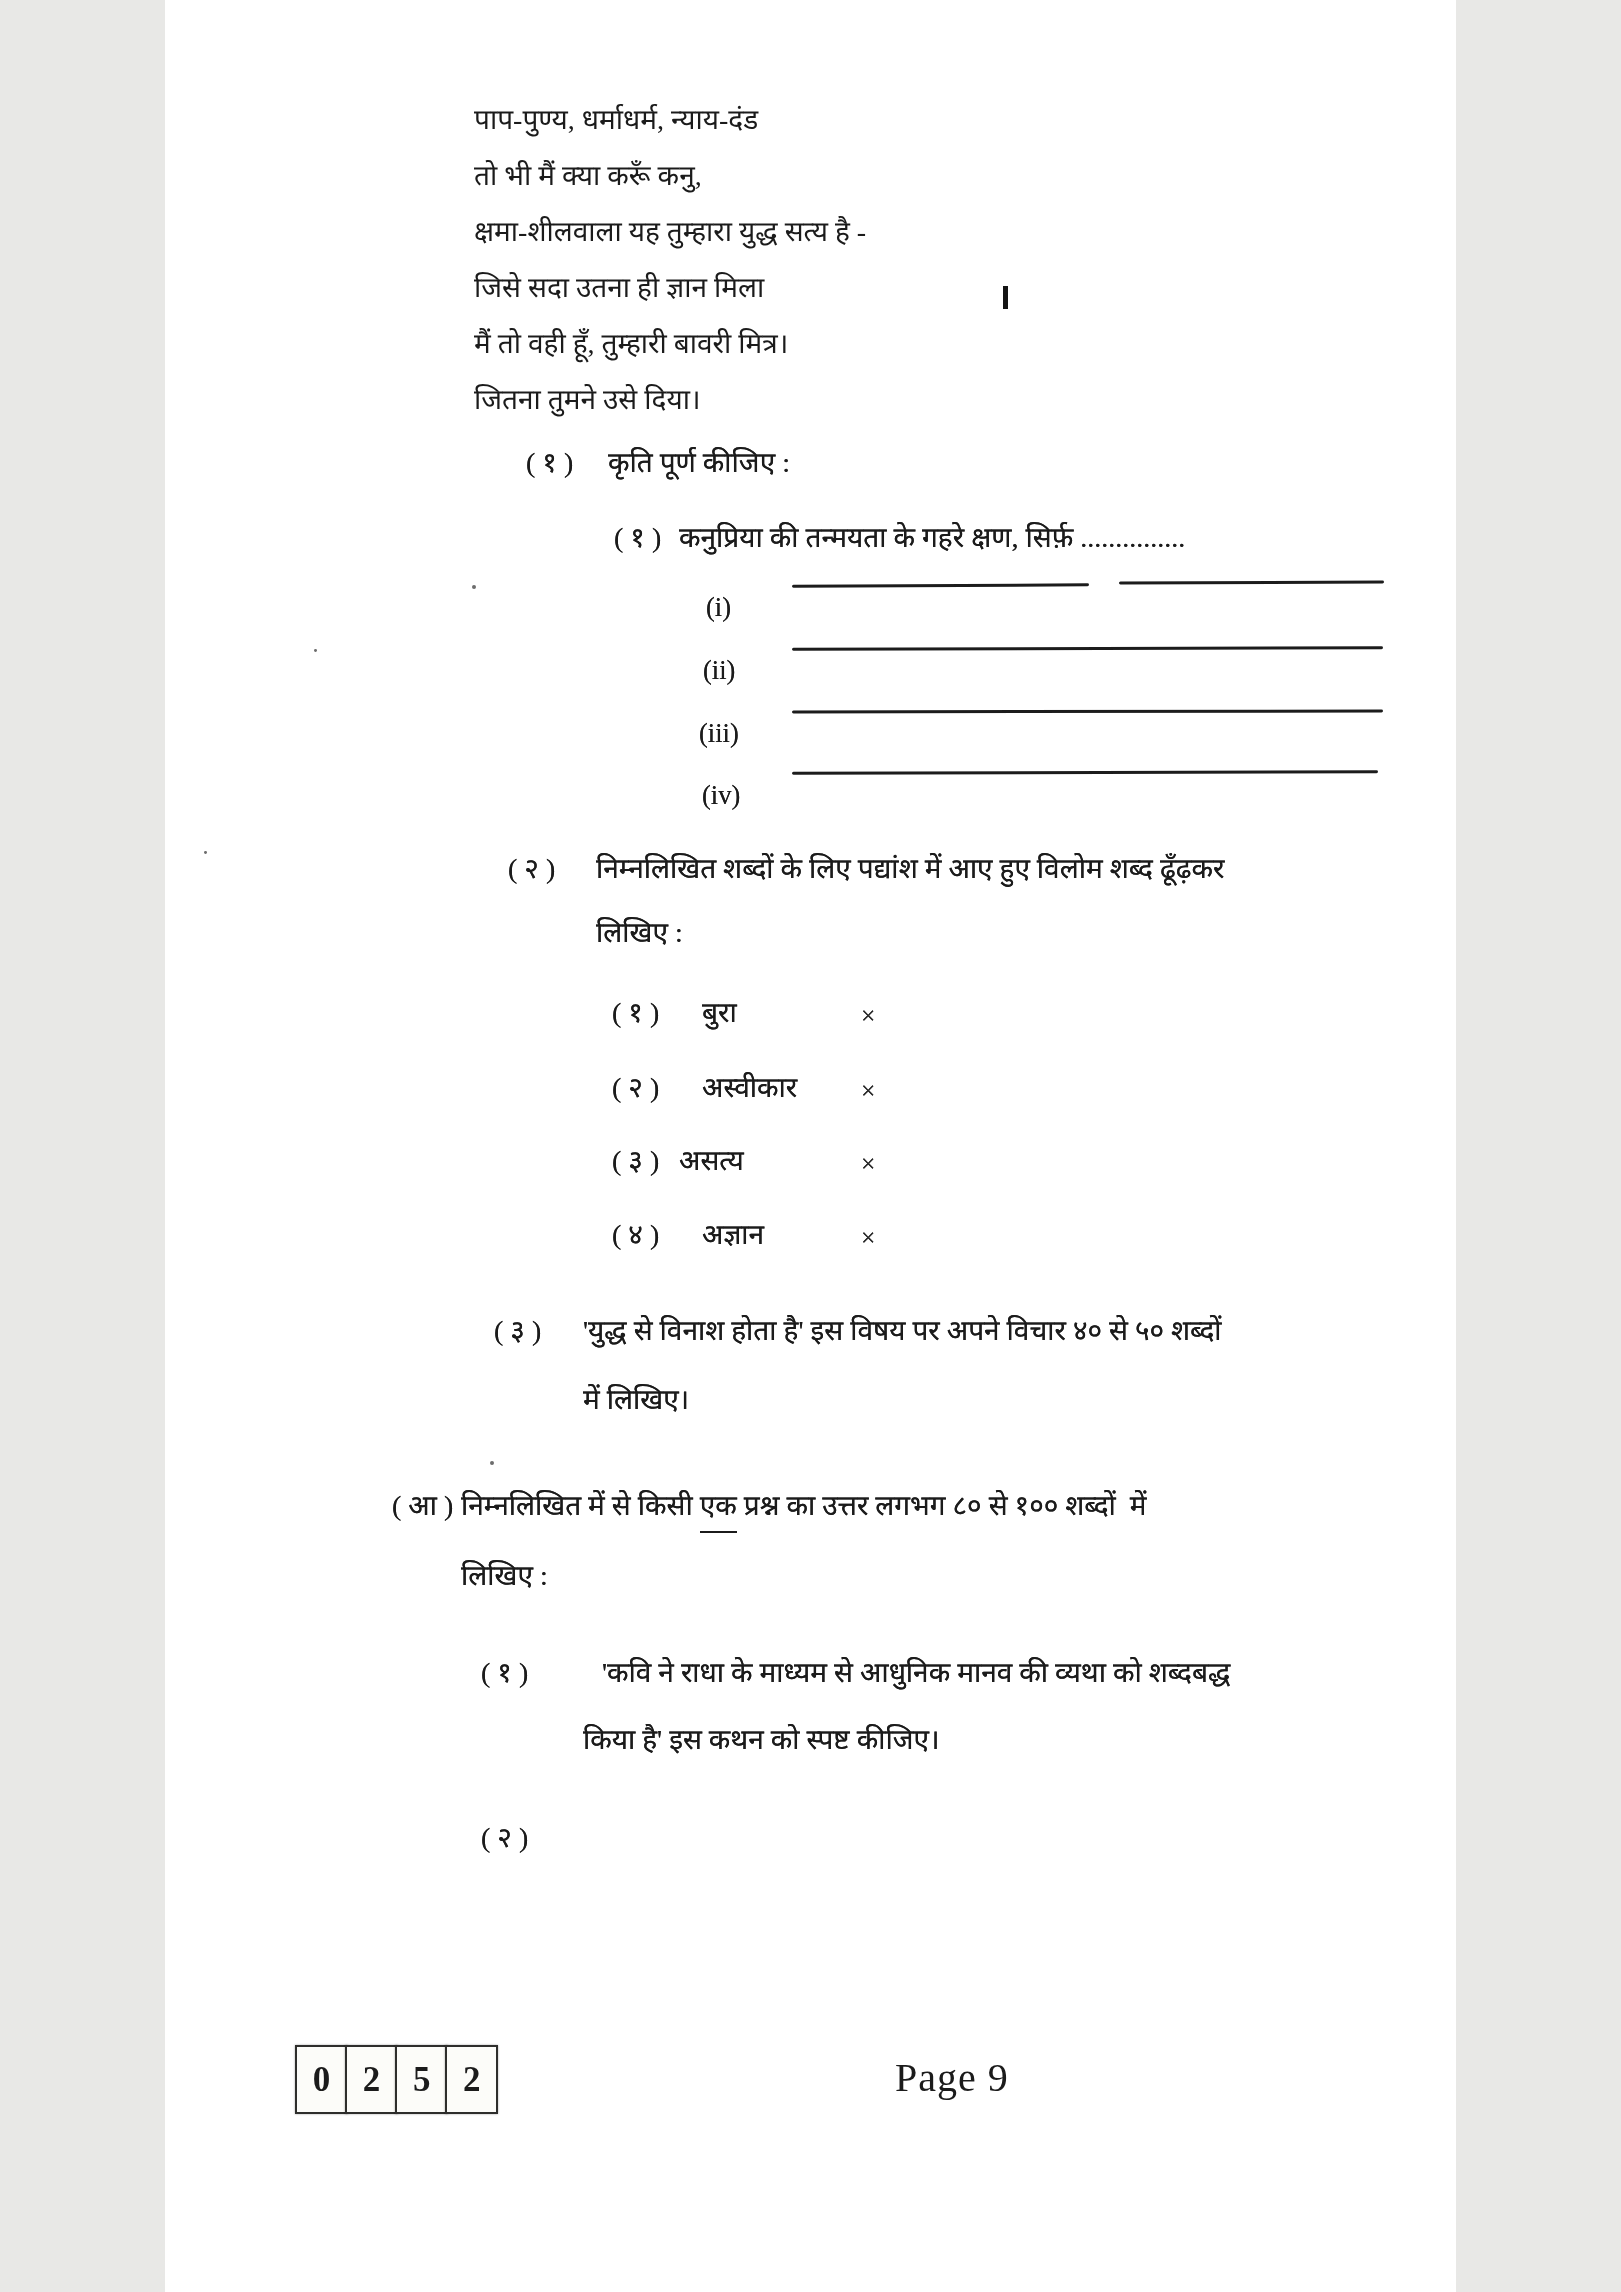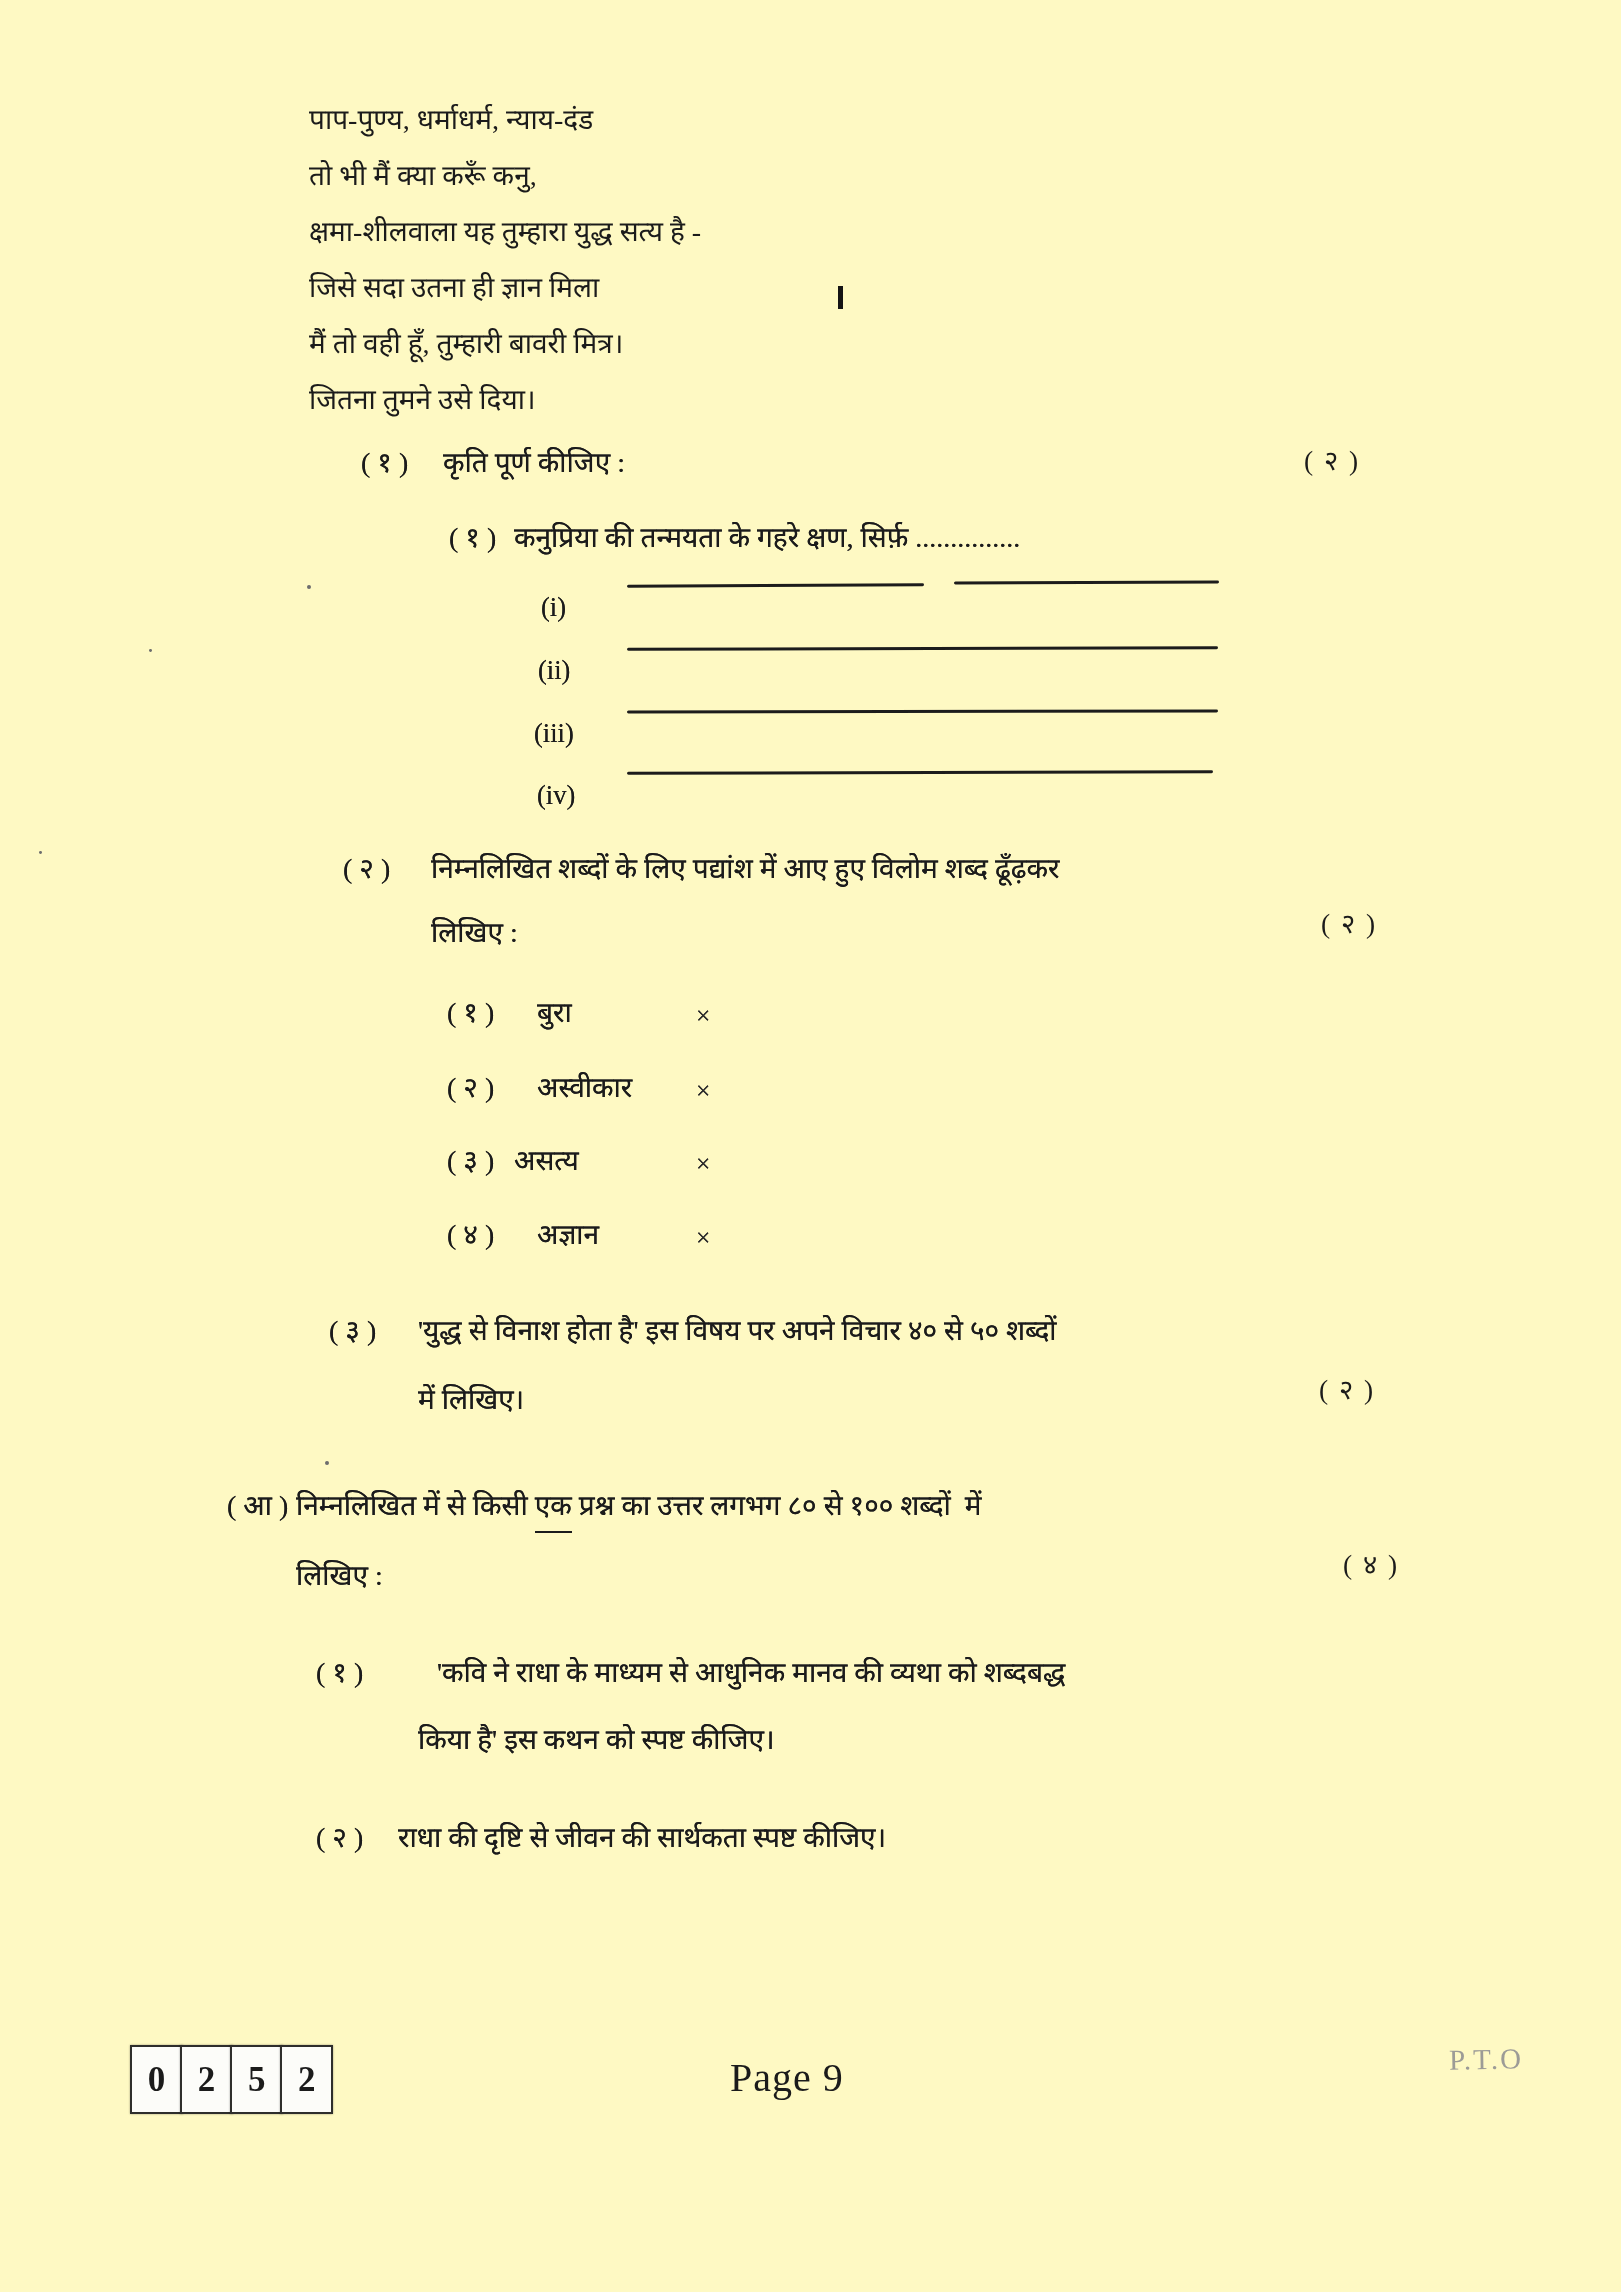--- a/index.html
+++ b/index.html
@@ -1,20 +1,20 @@
 <!DOCTYPE html>
 <html><head>
 <meta charset="utf-8">
 <style>
   html,body{margin:0;padding:0;background:#e8e8e6;}
   .page{
     position:relative;
-    width:1621px;height:2293px;
+    width:1291px;height:2293px;
     margin:0 auto;
-    background:#fef9c3;
+    background:#ffffff;
     color:#1b1b1b;
     font-family:"Liberation Serif","DejaVu Serif",serif;
     overflow:hidden;
   }
   .t{
     position:absolute;
     font-size:28px;
     line-height:39px;
     white-space:pre;
     color:#1b1b1b;
@@ -113,21 +113,20 @@
   <span class="t" style="left:227px;top:1486px;">( आ )</span>
   <span class="t" style="left:296px;top:1486px;"><span>निम्नलिखित में से किसी </span><span class="u">एक</span><span> प्रश्न का उत्तर लगभग ८० से १०० शब्दों  में</span></span>
   <span class="t" style="left:296px;top:1556px;">लिखिए :</span>
   <span class="marks" style="left:1343px;top:1545px;">( ४ )</span>
 
   <span class="t" style="left:316px;top:1653px;">( १ )</span>
   <span class="t" style="left:398px;top:1653px;margin-left:39px;">'कवि ने राधा के माध्यम से आधुनिक मानव की व्यथा को शब्दबद्ध</span>
   <span class="t" style="left:418px;top:1720px;">किया है' इस कथन को स्पष्ट कीजिए।</span>
 
   <span class="t" style="left:316px;top:1818px;">( २ )</span>
-  <span class="t" style="left:398px;top:1818px;">राधा की दृष्टि से जीवन की सार्थकता स्पष्ट कीजिए।</span>
 
   <span class="speck" style="left:307px;top:585px;width:3.9px;height:3.9px;"></span>
   <span class="speck" style="left:325px;top:1461px;width:3.9px;height:3.9px;"></span>
   <span class="speck" style="left:149px;top:649px;width:2.9px;height:2.9px;"></span>
   <span class="speck" style="left:39px;top:851px;width:2.9px;height:2.9px;"></span>
 
   <div class="codebox-wrap">
     <div class="codebox">0</div>
     <div class="codebox">2</div>
     <div class="codebox">5</div>

